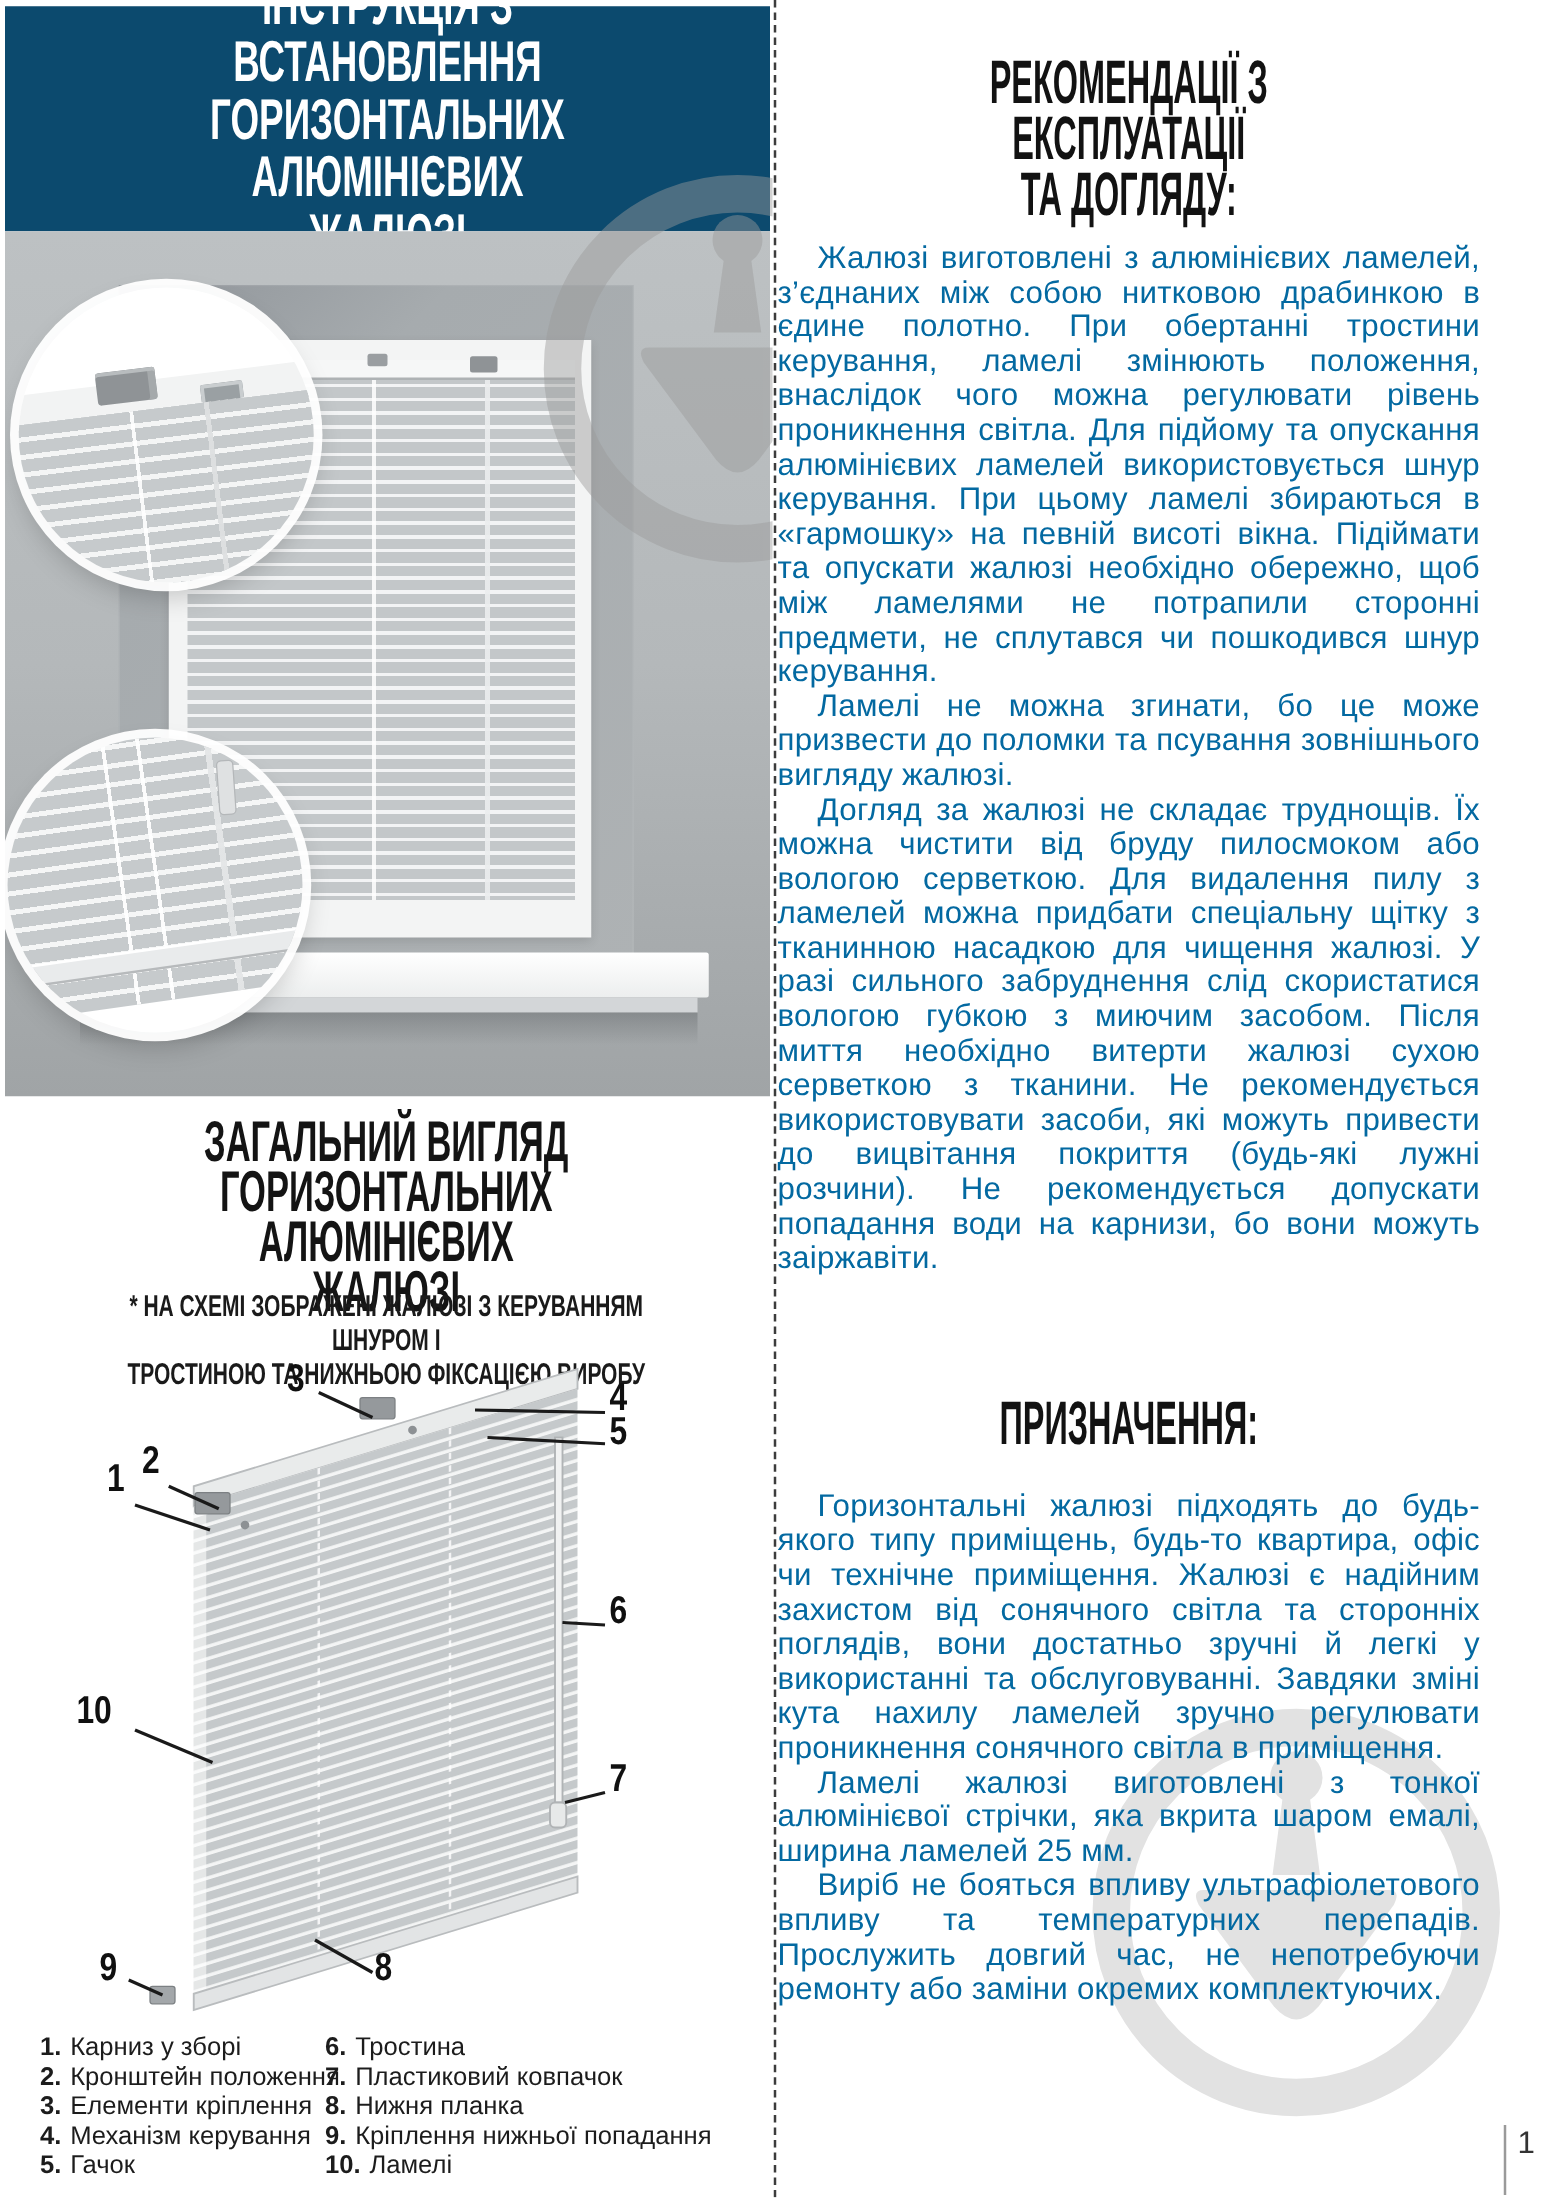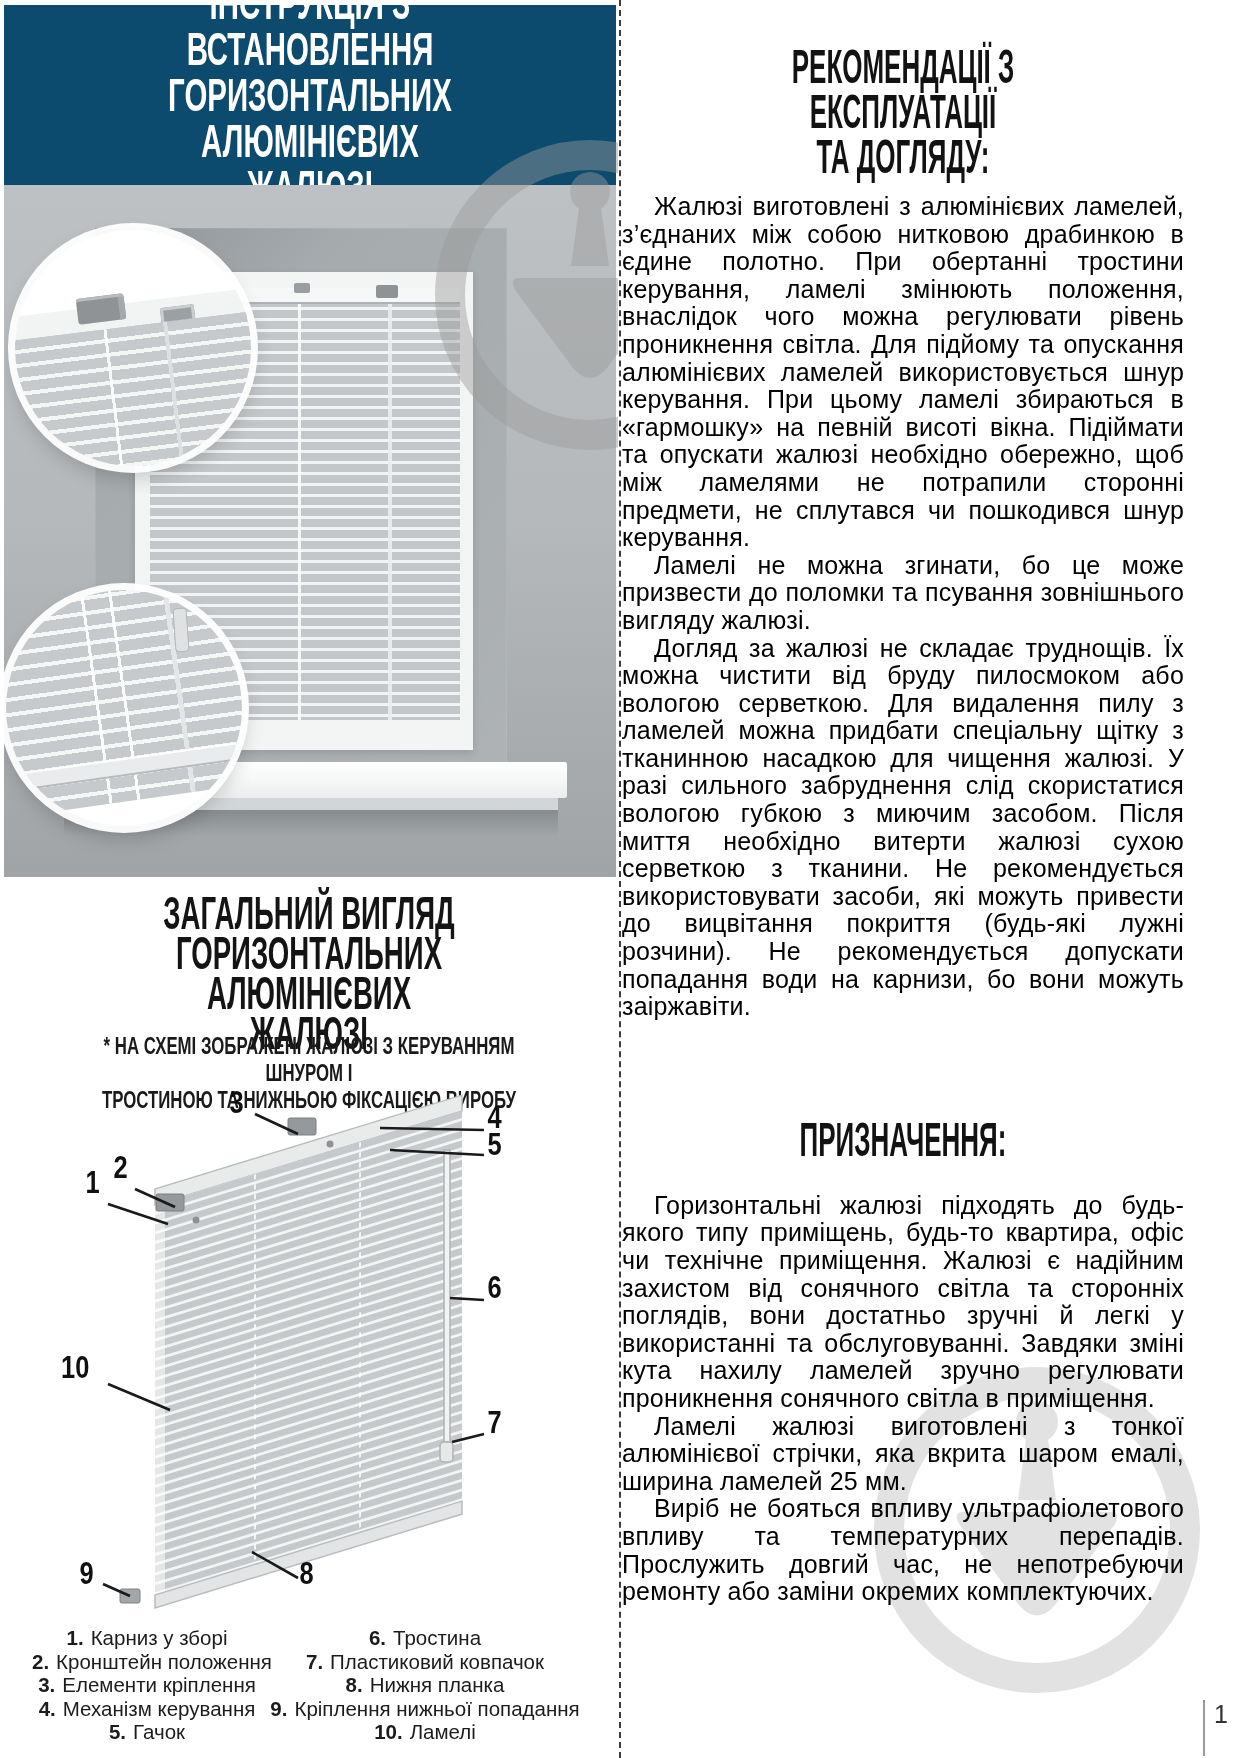--- a/index.html
+++ b/index.html
@@ -63,31 +63,31 @@
   .callout{position:absolute;font-weight:700;font-size:31px;color:#101010;transform:scaleX(0.82);}
   .c1{left:84px;top:1165px;}  .c2{left:112px;top:1150px;} .c3{left:228px;top:1085px;}
   .c4{left:486px;top:1100px;} .c5{left:486px;top:1127px;} .c6{left:486px;top:1270px;}
   .c7{left:486px;top:1405px;} .c8{left:298px;top:1556px;} .c9{left:78px;top:1556px;}
   .c10{left:58px;top:1350px;}
   .legend{position:absolute;left:32px;top:1626px;width:586px;font-size:20.5px;line-height:23.5px;color:#1c1c1c;}
   .legend .col{position:absolute;top:0;}
   .legend .col1{left:0;width:230px;}
   .legend .col2{left:228px;width:330px;}
   .legend .num{font-weight:700;margin-right:7px;}
-  .legend .row{white-space:nowrap;text-align:center;}
+  .legend .row{white-space:nowrap;}
   
   .divider{position:absolute;left:619px;top:0;height:1758px;width:0;border-left:2px dashed #3c3c3c;}
   
   .right-col{position:absolute;left:622px;top:0;width:562px;}
   .cond{display:block;font-weight:700;color:#121212;text-align:center;white-space:pre-line;
         transform:scaleX(0.53);transform-origin:50% 0;}
   .rec-title{margin:44px 0 14px 0;font-size:49px;line-height:45px;}
   .pur-title{margin:96px 0 30px 0;font-size:49px;line-height:45px;}
   .body p{margin:0;font-size:25px;line-height:27.6px;text-align:justify;text-indent:32px;
-          color:#000000;letter-spacing:0.2px;position:relative;z-index:1;}
+          color:#0369a1;letter-spacing:0.2px;position:relative;z-index:1;}
   .pagenum{position:absolute;left:1203px;top:1700px;height:56px;border-left:2px solid #9a9a9a;
            padding-left:9px;font-size:25px;color:#333;z-index:2;}
 </style>
 </head>
 <body>
 
 <div class="page">
 
   <aside class="left-col">
 

